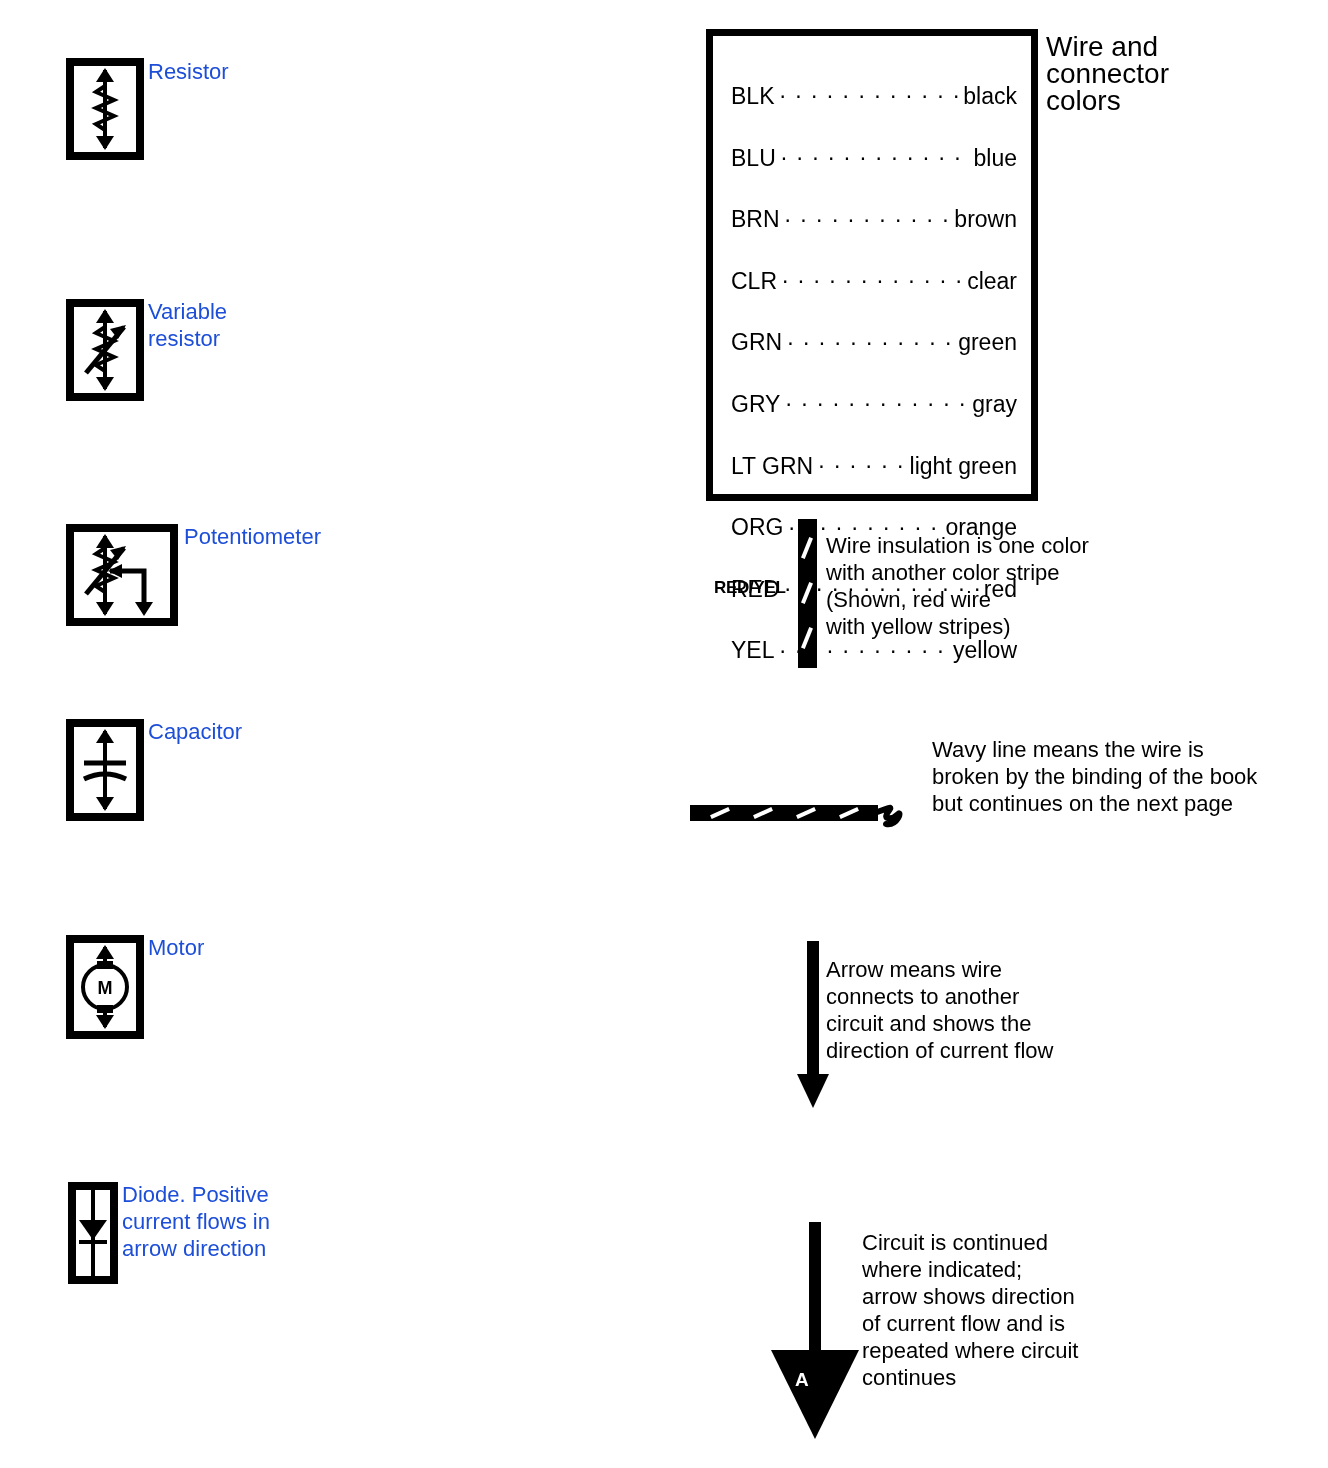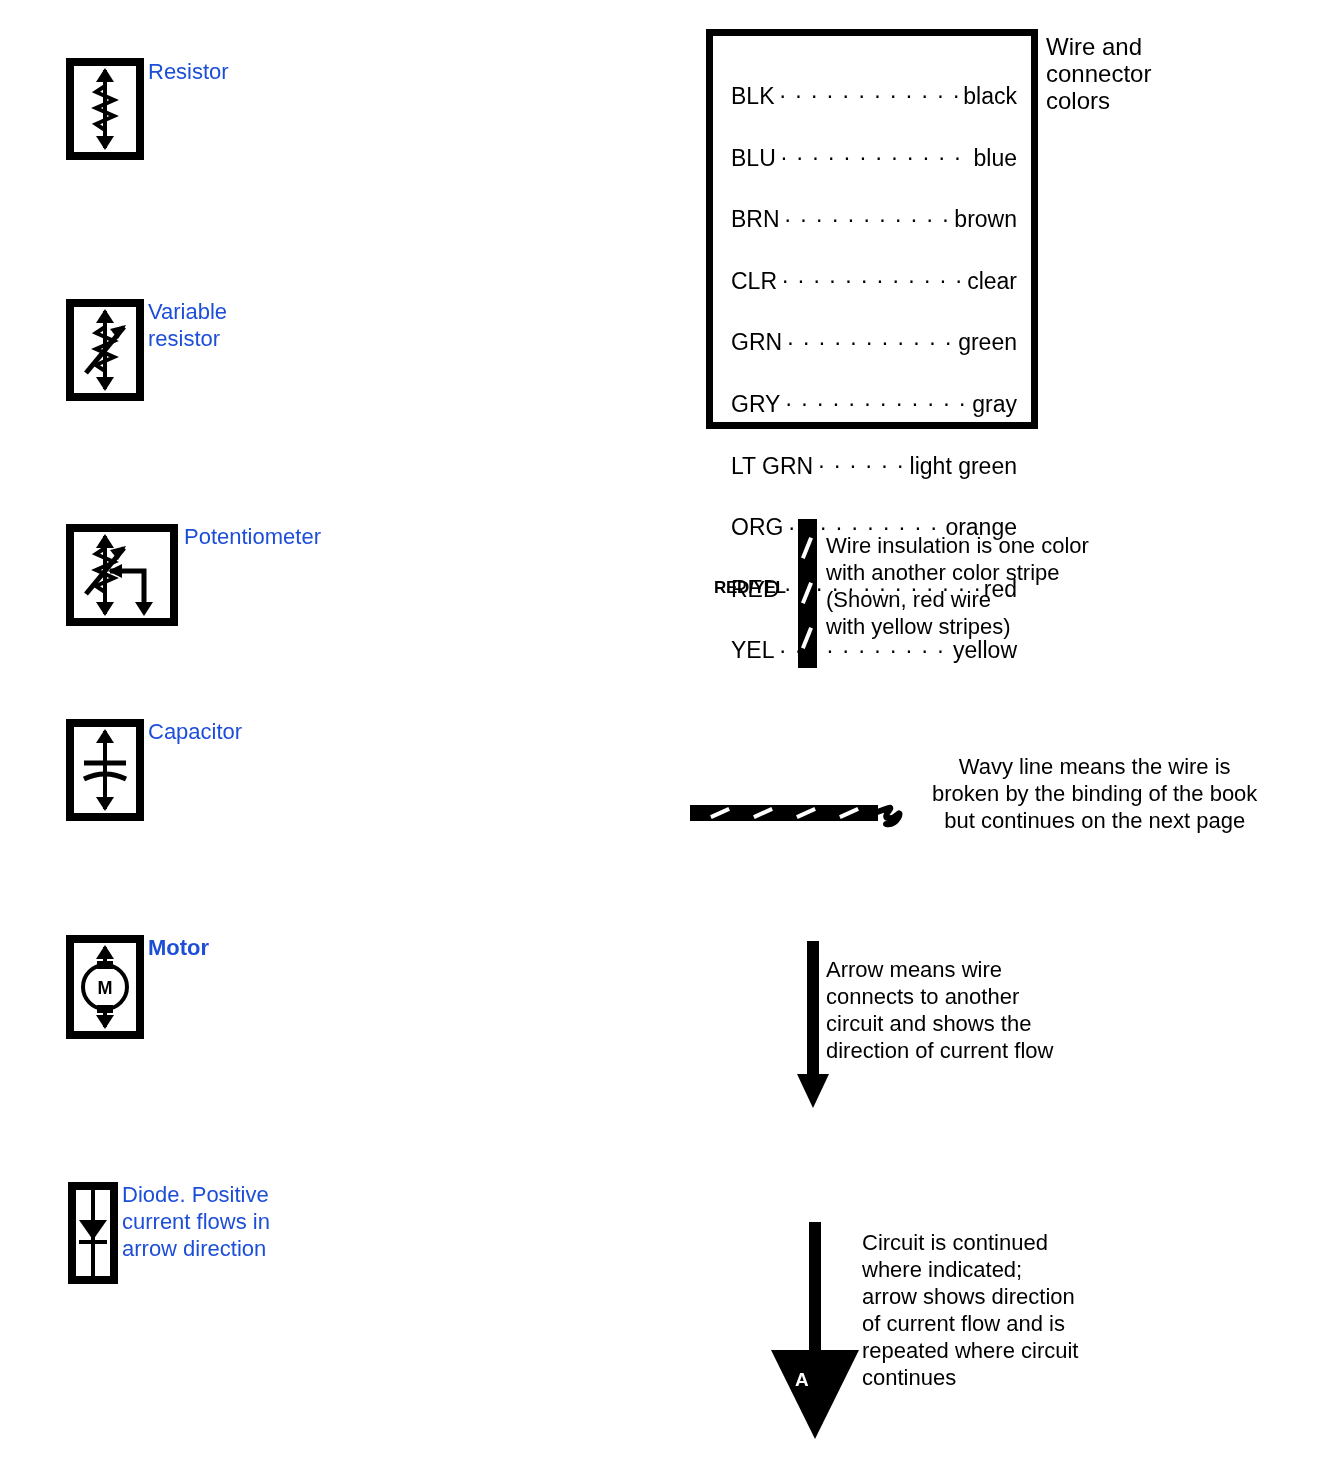--- a/index.html
+++ b/index.html
@@ -24,21 +24,21 @@
     color: #1d4ed8;
     white-space: pre-line;
     letter-spacing: 0px;
   }
 
   
   #color-legend-box {
     left: 706px;
     top: 29px;
     width: 332px;
-    height: 400px;
+    height: 472px;
     border: 7px solid #000;
     background: #fff;
     box-sizing: border-box;
   }
   .legend-rows {
     position: absolute;
     left: 18px;
     top: 12px;
     right: 14px;
   }
@@ -65,21 +65,21 @@
     white-space: nowrap;
     letter-spacing: 1.5px;
     font-size: 23px;
   }
   .legend-name { flex: 0 0 auto; text-align: right; margin-top: 35px; }
 
   #color-legend-caption {
     left: 1046px;
     top: 33px;
     width: 180px;
-    font-size: 24px;
+    font-size: 28px;
     line-height: 27px;
     white-space: pre-line;
   }
 
   
   .note-text {
     font-size: 22px;
     line-height: 27px;
     white-space: pre-line;
   }
@@ -207,21 +207,21 @@
     <rect x="4" y="4" width="70" height="96" fill="#fff" stroke="#000" stroke-width="8"></rect>
     <line x1="39" y1="12" x2="39" y2="92" stroke="#000" stroke-width="4"></line>
     <circle cx="39" cy="52" r="22" fill="#fff" stroke="#000" stroke-width="4"></circle>
     <rect x="31" y="26" width="16" height="8" fill="#000"></rect>
     <rect x="31" y="70" width="16" height="8" fill="#000"></rect>
     <polygon points="39,10 30,24 48,24" fill="#000"></polygon>
     <polygon points="39,94 30,80 48,80" fill="#000"></polygon>
     <text x="39" y="59" font-family="Liberation Sans, sans-serif" font-size="18" font-weight="bold" text-anchor="middle" fill="#000">M</text>
   </svg>
 </div>
-<div class="abs sym-label" style="left:148px; top:934px;font-weight:bold;">Motor</div>
+<div class="abs sym-label" style="left:148px; top:934px;">Motor</div>
 
 <div class="abs" style="left:68px; top:1182px;">
   <svg width="50" height="102" viewBox="0 0 50 102">
     <rect x="4" y="4" width="42" height="94" fill="#fff" stroke="#000" stroke-width="8"></rect>
     <line x1="25" y1="8" x2="25" y2="94" stroke="#000" stroke-width="4"></line>
     <polygon points="11,38 39,38 25,58" fill="#000"></polygon>
     <line x1="11" y1="60" x2="39" y2="60" stroke="#000" stroke-width="4"></line>
   </svg>
 </div>
 <div class="abs sym-label" style="left:122px; top:1181px;">Diode. Positive
@@ -300,21 +300,21 @@
 <div class="abs" id="wavy-wire">
   <div class="bar"></div>
   <div class="stripe" style="left:28px;"></div>
   <div class="stripe" style="left:71px;"></div>
   <div class="stripe" style="left:114px;"></div>
   <div class="stripe" style="left:157px;"></div>
   <svg width="40" height="40" style="position:absolute; left:182px; top:2px;">
     <path d="M 2,13 C 16,9 22,4 16,12 C 10,20 20,20 26,14 C 30,10 26,26 14,24" fill="none" stroke="#000" stroke-width="6" stroke-linecap="round"></path>
   </svg>
 </div>
-<div class="abs note-text" style="left:932px; top:753px;text-align:center;">Wavy line means the wire is
+<div class="abs note-text" style="left:932px; top:736px;">Wavy line means the wire is
 broken by the binding of the book
 but continues on the next page</div>
 
 <div class="abs" style="left:797px; top:941px;">
   <div class="arrow-shaft" style="position:absolute; left:10px; top:0; width:12px; height:137px;"></div>
   <div class="arrow-head-small" style="position:absolute; left:0; top:133px;"></div>
 </div>
 <div class="abs note-text" style="left:826px; top:956px;">Arrow means wire
 connects to another
 circuit and shows the

